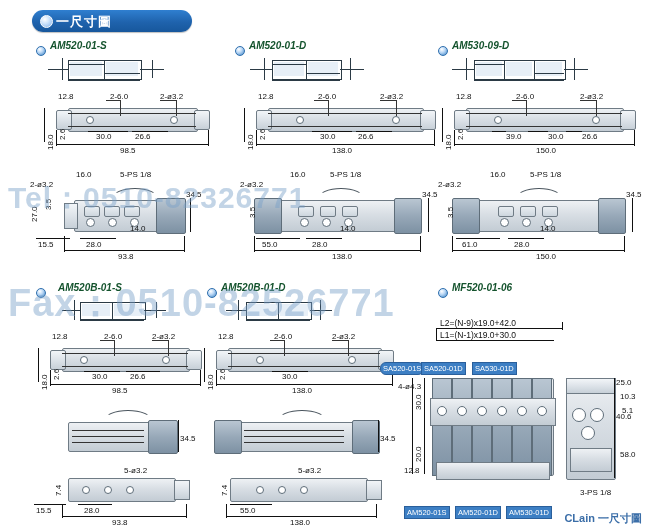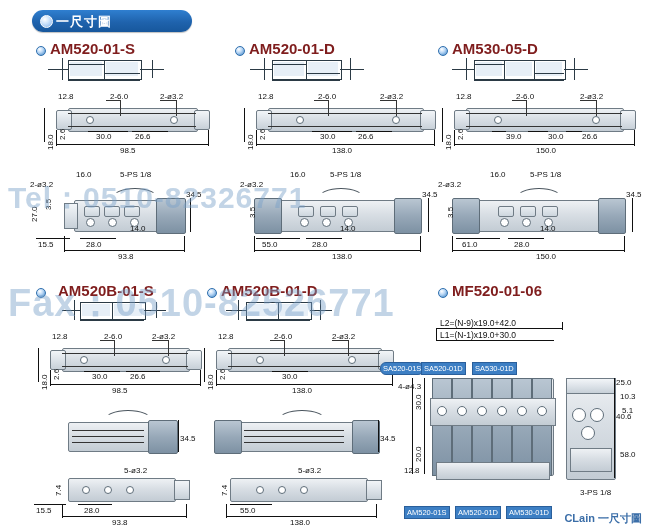--- a/index.html
+++ b/index.html
@@ -25,21 +25,21 @@
     background:radial-gradient(circle at 35% 30%, #ffffff 0%, #cfe4fb 40%, #7fb0e8 100%);
     border:1px solid #ffffff;
   }
   .banner .btext{
     position:absolute;left:24px;top:3px;
     color:#ffffff;font-size:13px;font-weight:bold;letter-spacing:1px;
     font-family:"DejaVu Sans", sans-serif;
   }
 
   
-  .sect-title{position:absolute;font-size:15px;font-weight:bold;color:#7f1d1d;font-family:"Liberation Sans",sans-serif;white-space:nowrap;}
+  .sect-title{position:absolute;font-size:10px;font-weight:bold;color:#14532d;font-family:"Liberation Sans",sans-serif;white-space:nowrap;font-style:italic;}
   .sect-dot{position:absolute;width:8px;height:8px;border-radius:50%;
     background:radial-gradient(circle at 35% 30%,#ffffff 0%, #bcd9f6 40%, #3b82c4 100%);
     border:1px solid #2f6fae;}
 
   
   .body-block{position:absolute;background:linear-gradient(180deg,#eef1f4 0%,#d8dee4 45%,#c3ccd4 100%);border:1px solid #6f7b85;}
   .cap{position:absolute;background:linear-gradient(180deg,#f2f5f8 0%,#dde3e9 50%,#c7d0d8 100%);border:1px solid #6f7b85;}
   .coil{position:absolute;background:linear-gradient(180deg,#b9c6d2 0%,#97a8b8 50%,#7d91a3 100%);border:1px solid #5e6d79;}
   .port{position:absolute;background:linear-gradient(180deg,#e9eef2 0%,#cdd6de 100%);border:1px solid #6f7b85;border-radius:2px;}
   .hole{position:absolute;border:1px solid #5e6d79;border-radius:50%;background:#ffffff;}
@@ -79,21 +79,21 @@
     <div class="btext">一尺寸圖</div>
   </div>
 
   <div class="sect-dot" style="left:36px;top:46px;"></div>
   <div class="sect-title" style="left:50px;top:40px;">AM520-01-S</div>
 
   <div class="sect-dot" style="left:235px;top:46px;"></div>
   <div class="sect-title" style="left:249px;top:40px;">AM520-01-D</div>
 
   <div class="sect-dot" style="left:438px;top:46px;"></div>
-  <div class="sect-title" style="left:452px;top:40px;">AM530-05-D</div>
+  <div class="sect-title" style="left:452px;top:40px;">AM530-09-D</div>
 
   <div class="sect-dot" style="left:36px;top:288px;"></div>
   <div class="sect-title" style="left:58px;top:282px;">AM520B-01-S</div>
 
   <div class="sect-dot" style="left:207px;top:288px;"></div>
   <div class="sect-title" style="left:221px;top:282px;">AM520B-01-D</div>
 
   <div class="sect-dot" style="left:438px;top:288px;"></div>
   <div class="sect-title" style="left:452px;top:282px;">MF520-01-06</div>
 

